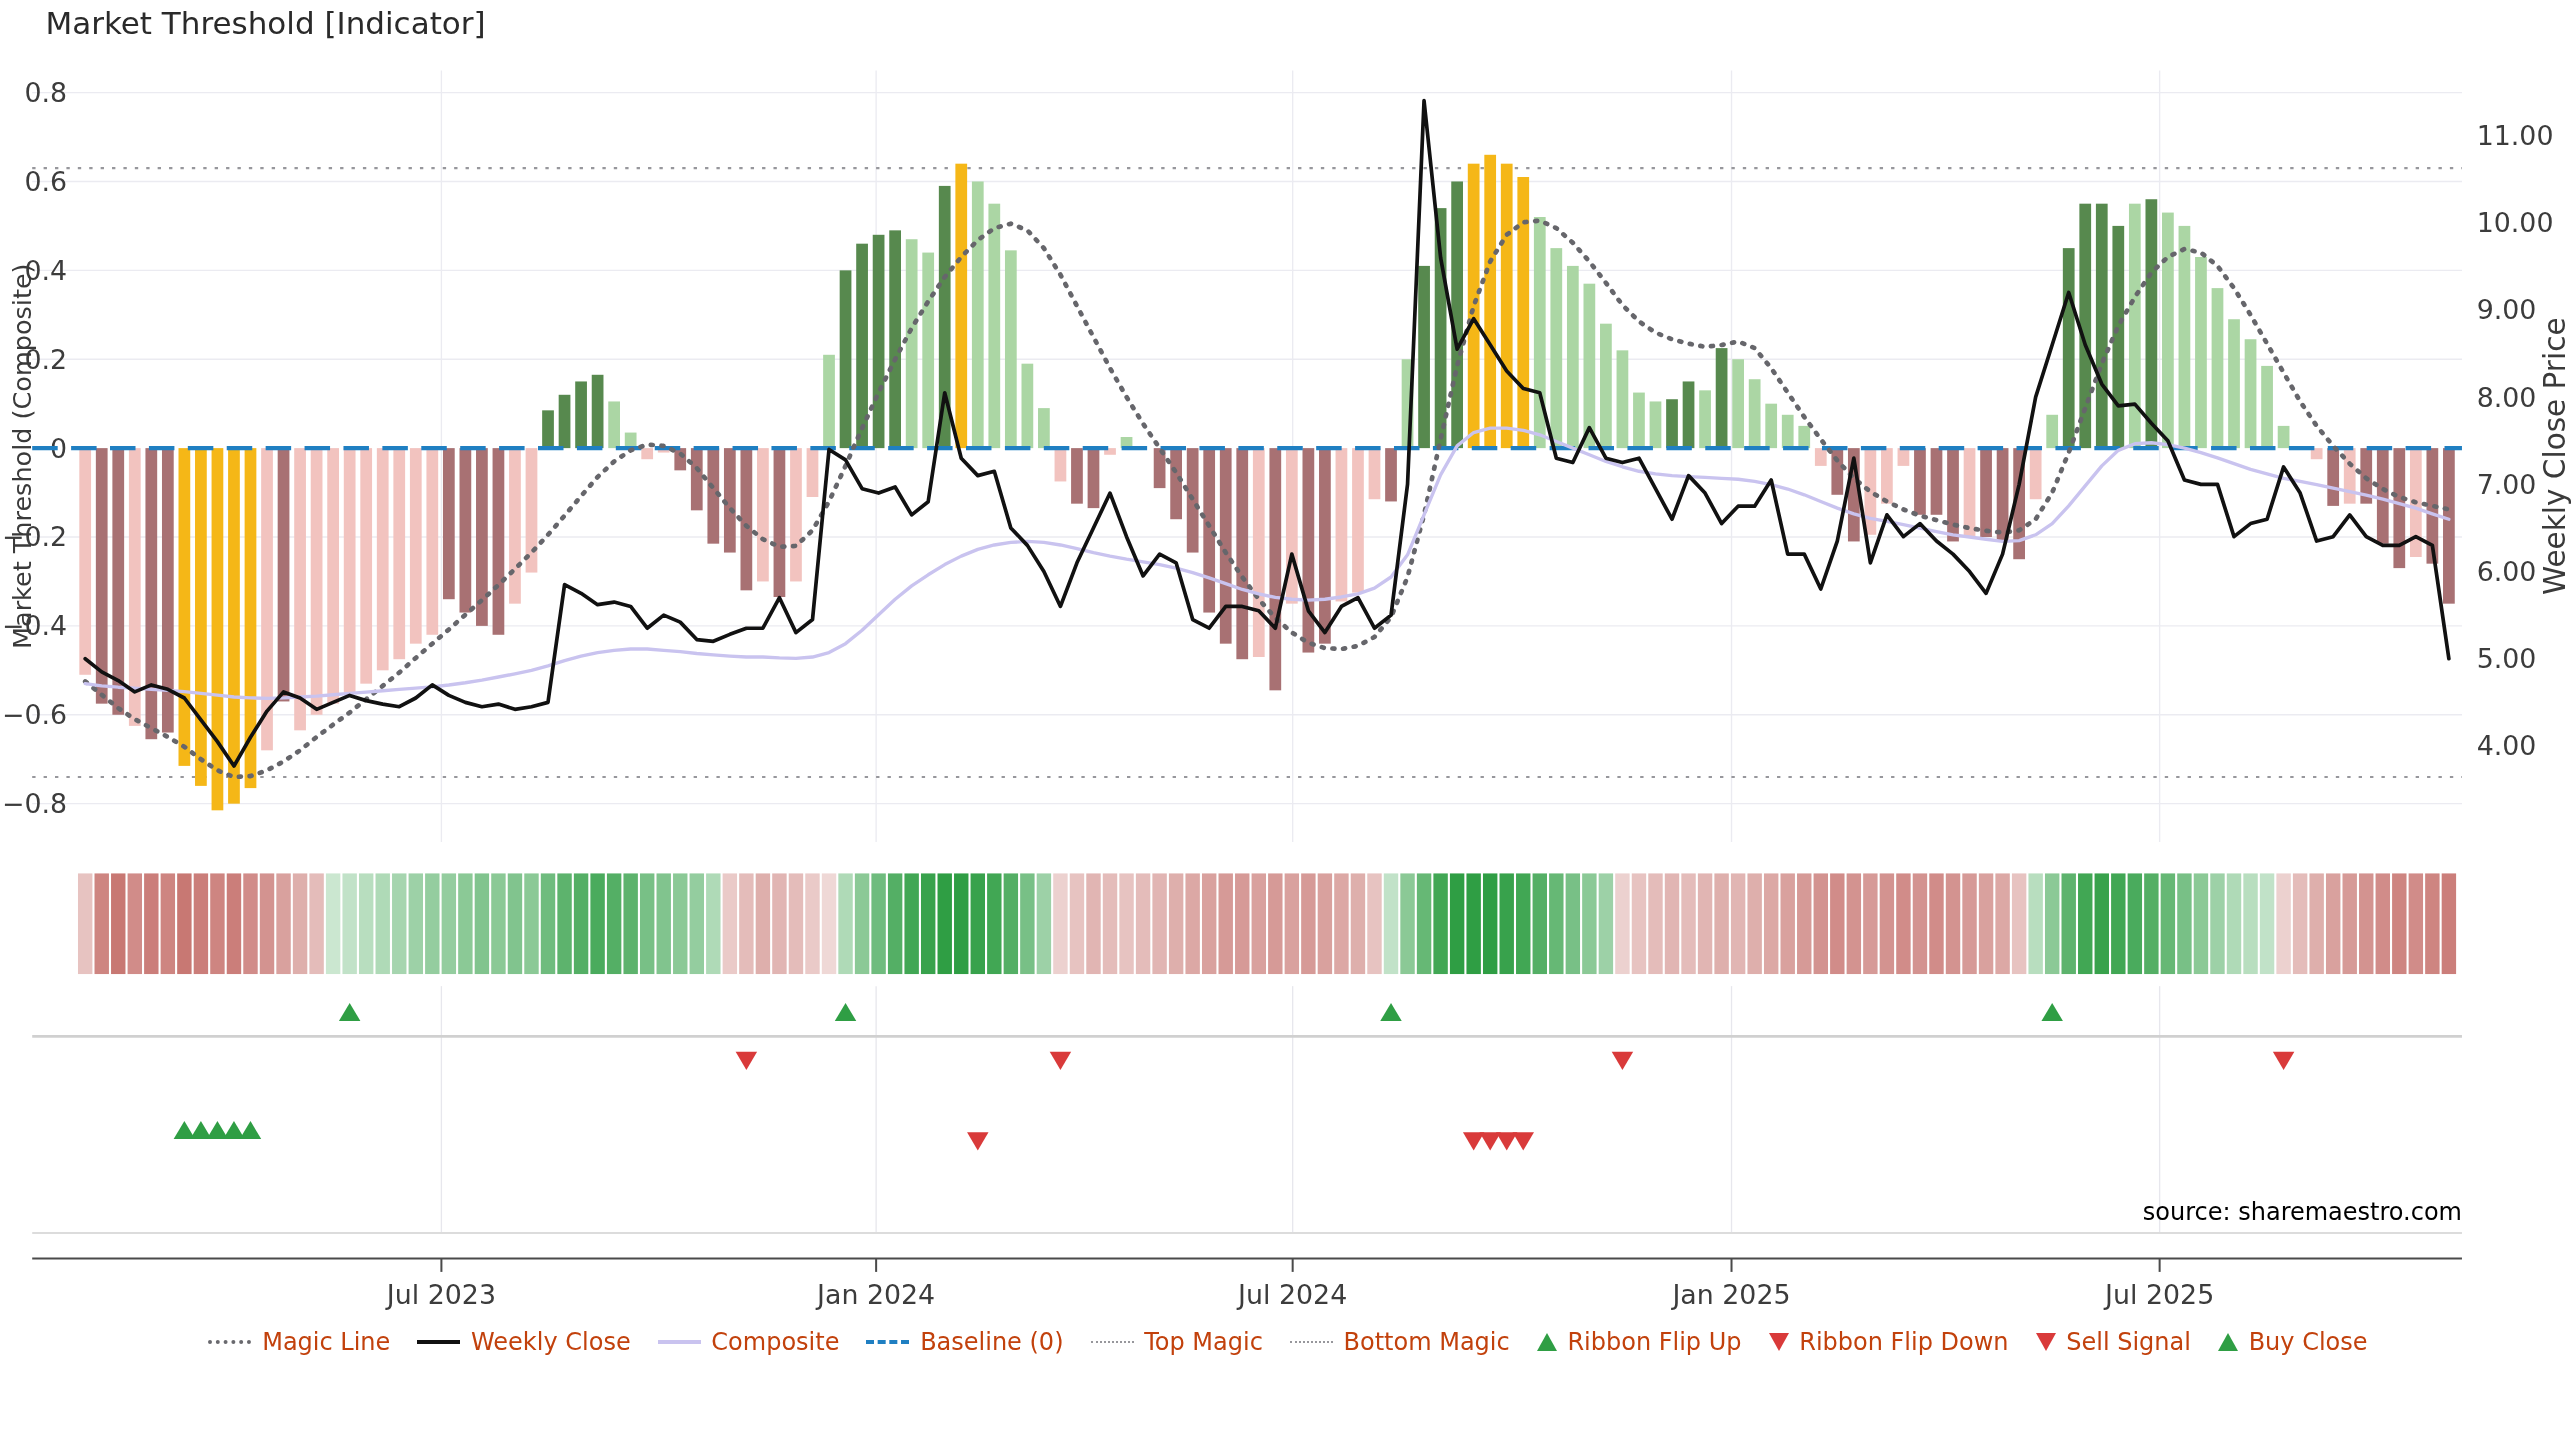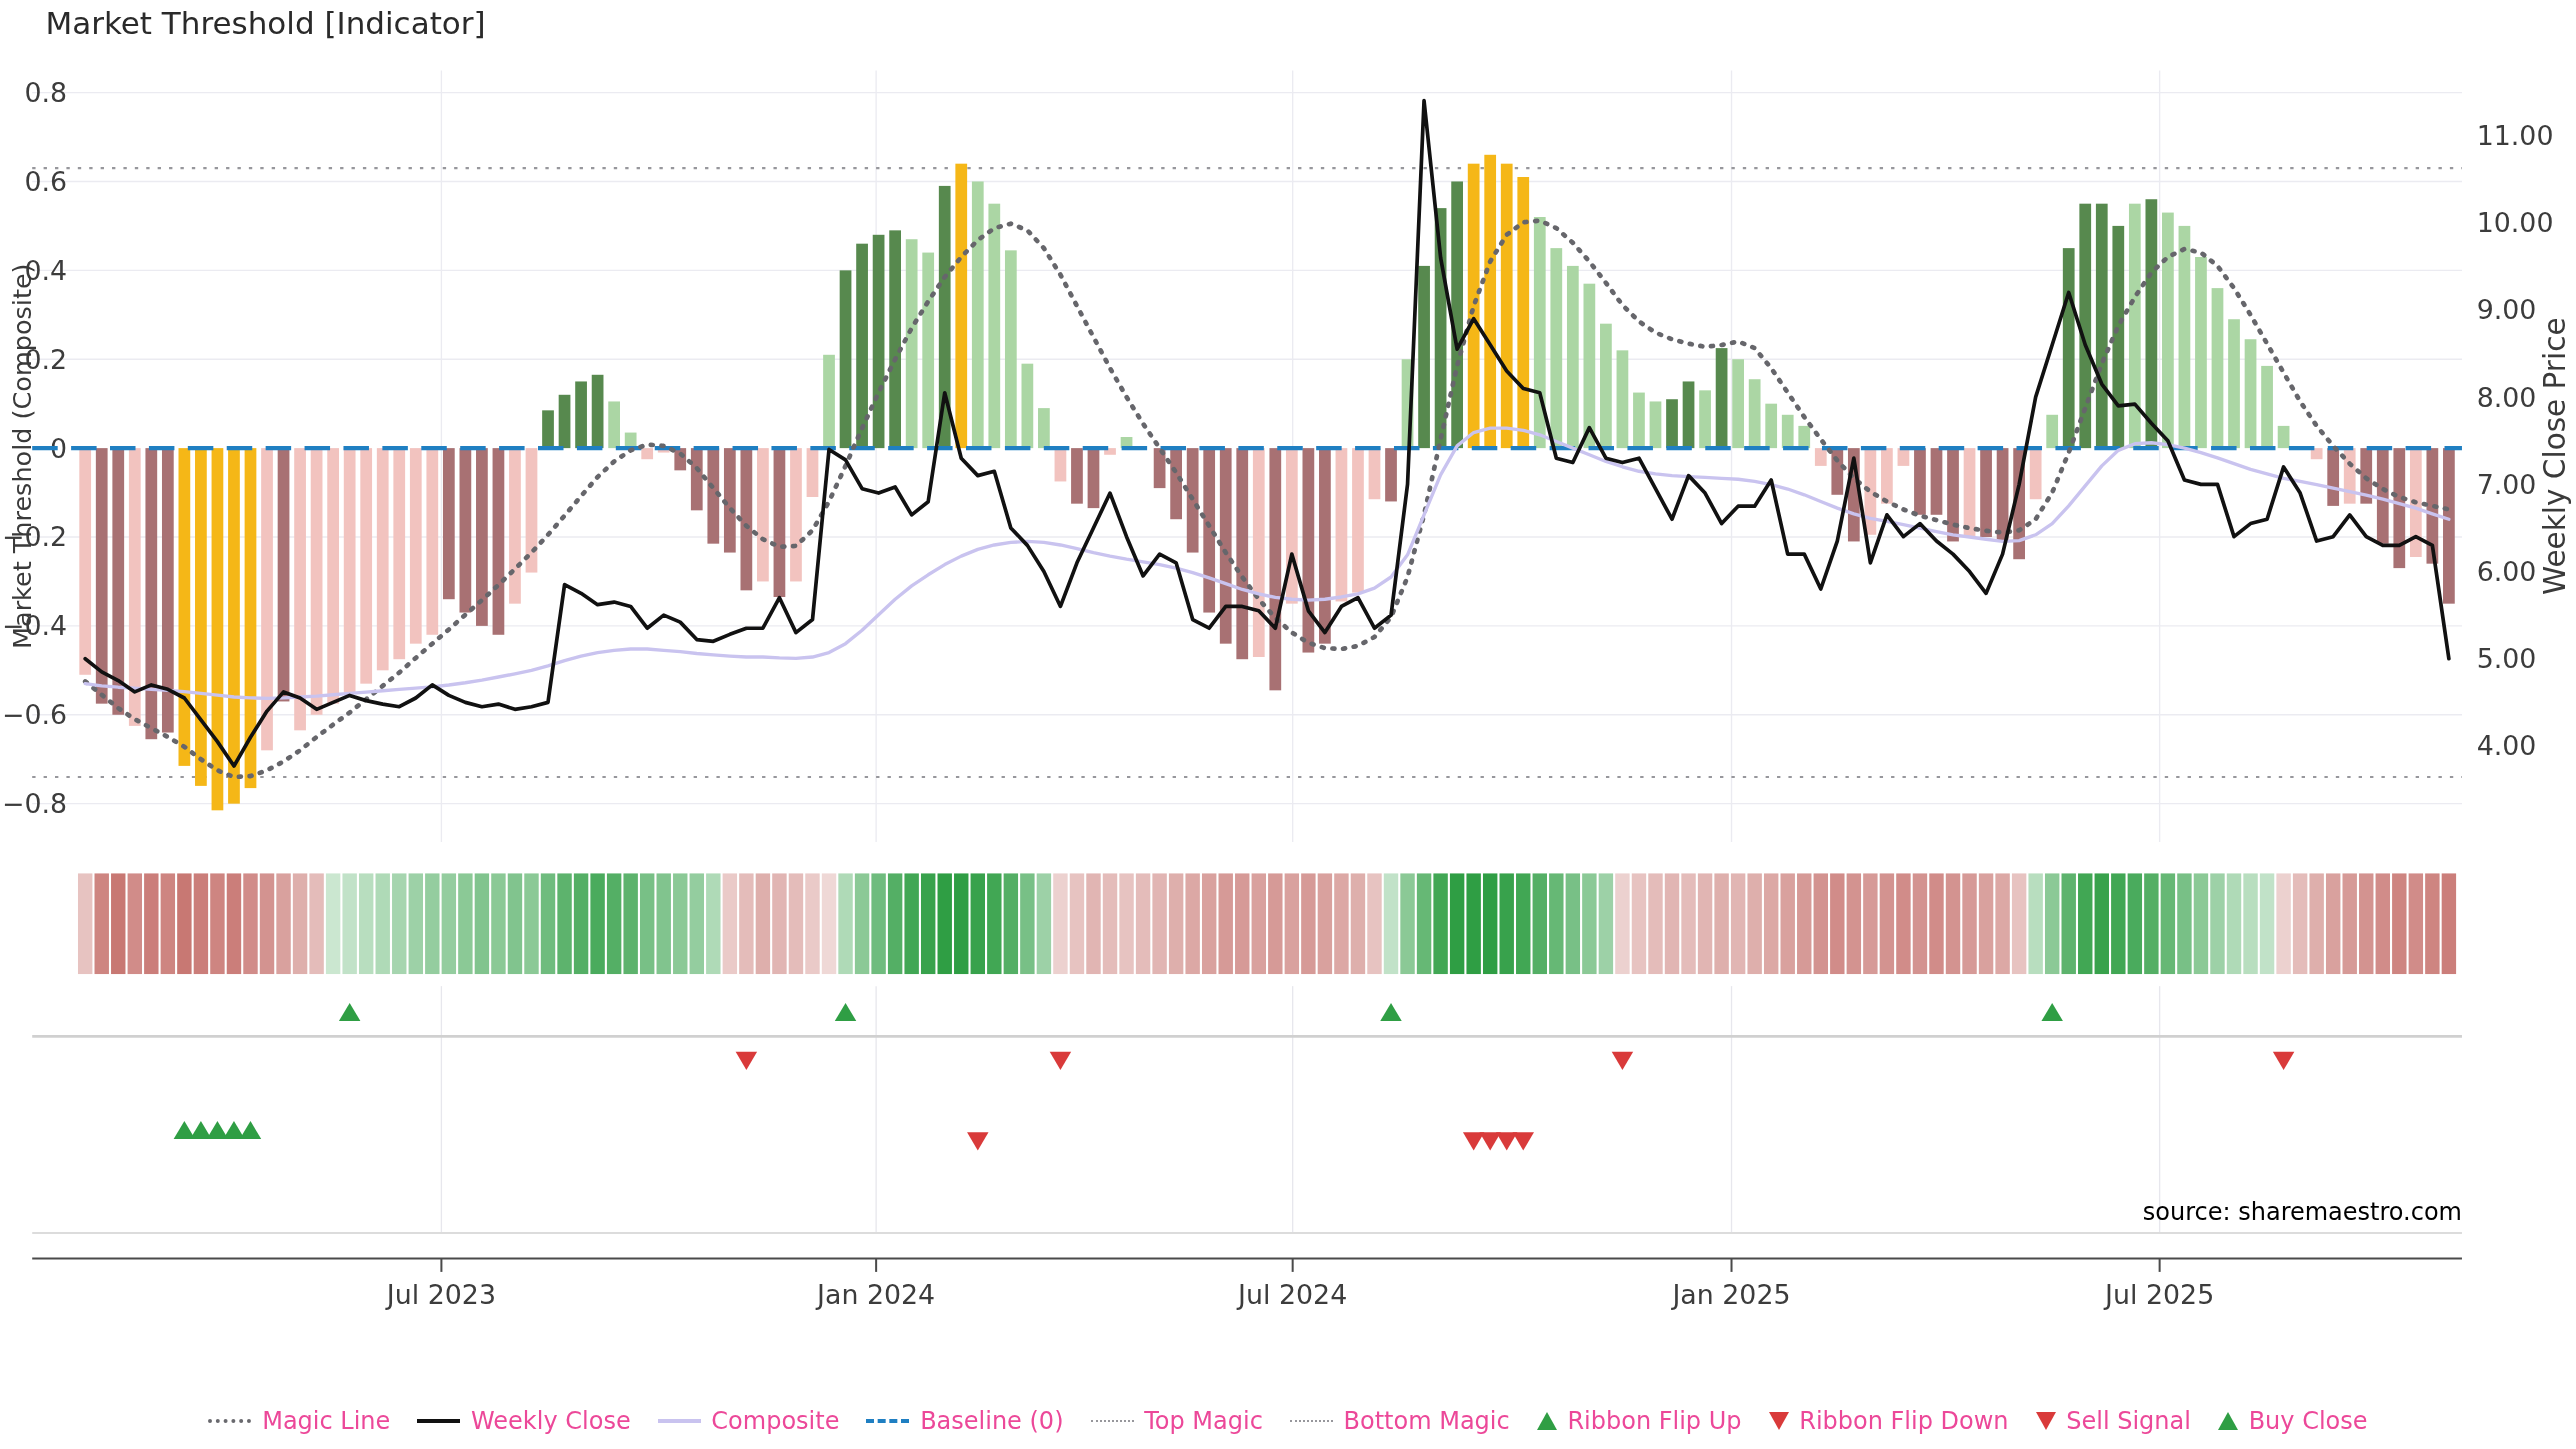--- a/index.html
+++ b/index.html
@@ -8,22 +8,22 @@
   .page-title{position:absolute;left:9.4px;top:5.4px;font-size:31px;color:#2a2a2a;margin-left:36px;}
   .chart-wrap{position:absolute;left:0;top:0;width:2576px;height:1449px;}
   svg{position:absolute;left:0;top:0;}
   .y-label-left{position:absolute;left:6.7px;top:161px;height:590px;writing-mode:vertical-rl;
       transform:rotate(180deg);display:flex;align-items:center;justify-content:center;
       font-size:25.5px;color:#3a3a3a;}
   .y-label-right{position:absolute;right:4px;top:161px;height:590px;writing-mode:vertical-rl;
       transform:rotate(180deg);display:flex;align-items:center;justify-content:center;
       font-size:29.5px;color:#3a3a3a;}
   .source-text{position:absolute;right:114px;top:1198px;font-size:24px;color:#000000;}
-  .legend{position:absolute;left:0;top:1407px;width:2576px;display:flex;justify-content:center;
-      align-items:center;gap:27px;font-size:24px;color:#ec4899;}
+  .legend{position:absolute;left:0;top:1328px;width:2576px;display:flex;justify-content:center;
+      align-items:center;gap:27px;font-size:24px;color:#c2410c;}
   .lg-item{display:flex;align-items:center;gap:10.7px;white-space:nowrap;}
   .sw{display:inline-block;width:43px;height:0;}
   .sw-dot{border-top:4px dotted #69696e;}
   .sw-solid{border-top:4px solid #111111;}
   .sw-lav{border-top:4px solid #c9c3ef;}
   .sw-dash{border-top:4px dashed #1f7fc2;}
   .sw-fine{border-top:2.7px dotted #97979c;}
   .tri{display:inline-block;width:0;height:0;}
   .tri-up{border-left:10.7px solid transparent;border-right:10.7px solid transparent;border-bottom:18px solid #2f9e44;}
   .tri-down{border-left:10.7px solid transparent;border-right:10.7px solid transparent;border-top:18px solid #d93a3a;}

